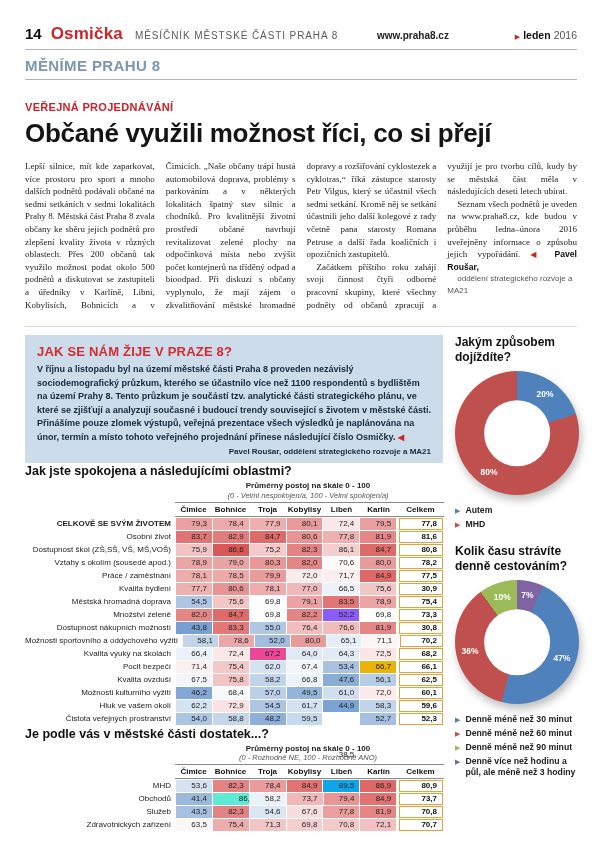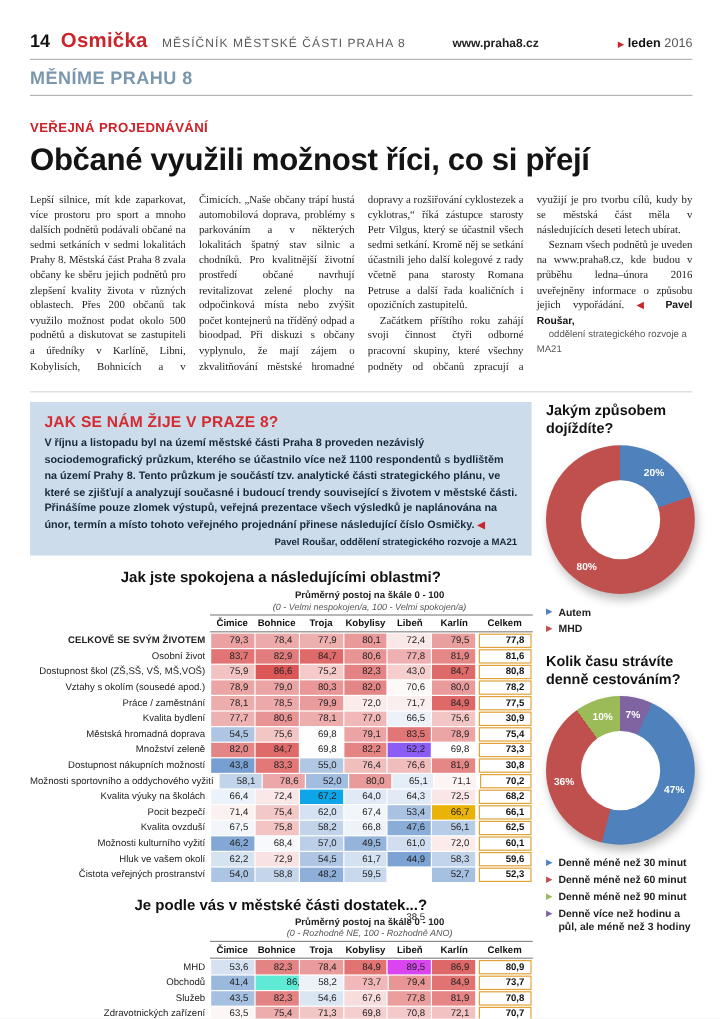--- a/index.html
+++ b/index.html
@@ -36,21 +36,21 @@
   
   .main{display:flex;gap:12px;}
   .left{flex:0 0 418px;width:418px;}
   .sidebar{flex:1;min-width:0;}
 
   .infobox{background:#ccdcea;padding:9px 12px 7px;}
   .infobox h2{color:#d42b30;font-size:13px;margin:0 0 4px;letter-spacing:.2px;}
   .infobox .ibody{font-size:9px;font-weight:bold;color:#15293d;line-height:1.5;}
   .infobox .ibyline{text-align:right;font-size:8px;font-weight:bold;color:#15293d;margin-top:3px;}
 
-  .tbl-heading{font-size:12.5px;font-weight:bold;color:#111;margin:11px 0 3px;text-align:center;}
+  .tbl-heading{font-size:12.5px;font-weight:bold;color:#111;margin:1px 0 3px;}
   .tbl-sub{margin-left:150px;width:266px;text-align:center;line-height:1.2;margin-bottom:2px;}
   .tbl-sub .t1{font-size:8px;font-weight:bold;color:#222;}
   .tbl-sub .t2{font-size:7.5px;font-style:italic;color:#555;}
 
   .t-row{display:flex;height:13px;font-size:8px;align-items:stretch;}
   .t-label{flex:0 0 146px;text-align:right;padding-right:4px;line-height:12px;white-space:nowrap;color:#222;}
   .t-label.emph{font-weight:bold;}
   .t-cell{width:36px;margin-left:1px;margin-bottom:1px;text-align:right;padding-right:5px;
           line-height:12px;box-sizing:border-box;color:#222;}
   .t-celkem{width:44px;margin-left:3px;margin-bottom:1px;border:1px solid #e2a33b;background:#fff;
@@ -158,21 +158,21 @@
             <div class="t-cell" style="background: rgb(238, 176, 176);">77,8</div>
             <div class="t-cell" style="background: rgb(229, 135, 135);">81,9</div>
             <div class="t-cell t-celkem">81,6</div>
           </div>
           <div class="t-row">
             <div class="t-label">Dostupnost škol (ZŠ,SŠ, VŠ, MŠ,VOŠ)</div>
             <div class="t-cell" style="background: rgb(242, 195, 195);">75,9</div>
             <div class="t-cell" style="background: rgb(219, 87, 87);">86,6</div>
             <div class="t-cell" style="background: rgb(244, 202, 202);">75,2</div>
             <div class="t-cell" style="background: rgb(228, 131, 131);">82,3</div>
-            <div class="t-cell" style="background: rgb(245, 206, 206);">43,0</div>
+            <div class="t-cell" style="background: rgb(245, 206, 206);">86,1</div>
             <div class="t-cell" style="background: rgb(223, 106, 106);">84,7</div>
             <div class="t-cell t-celkem">80,8</div>
           </div>
           <div class="t-row">
             <div class="t-label">Vztahy s okolím (sousedé apod.)</div>
             <div class="t-cell" style="background: rgb(236, 165, 165);">78,9</div>
             <div class="t-cell" style="background: rgb(235, 164, 164);">79,0</div>
             <div class="t-cell" style="background: rgb(233, 151, 151);">80,3</div>
             <div class="t-cell" style="background: rgb(229, 134, 134);">82,0</div>
             <div class="t-cell" style="background: rgb(254, 249, 249);">70,6</div>
@@ -236,21 +236,21 @@
             <div class="t-cell" style="background: rgb(161, 189, 224);">52,0</div>
             <div class="t-cell" style="background: rgb(233, 154, 154);">80,0</div>
             <div class="t-cell" style="background: rgb(229, 237, 246);">65,1</div>
             <div class="t-cell" style="background: rgb(253, 244, 244);">71,1</div>
             <div class="t-cell t-celkem">70,2</div>
           </div>
           <div class="t-row">
             <div class="t-label">Kvalita výuky na školách</div>
             <div class="t-cell" style="background: rgb(236, 242, 249);">66,4</div>
             <div class="t-cell" style="background: rgb(250, 231, 231);">72,4</div>
-            <div class="t-cell" style="background: #0ea5e9;">67,2</div>
+            <div class="t-cell" style="background: #ec4899;">67,2</div>
             <div class="t-cell" style="background: rgb(224, 233, 245);">64,0</div>
             <div class="t-cell" style="background: rgb(225, 234, 245);">64,3</div>
             <div class="t-cell" style="background: rgb(250, 230, 230);">72,5</div>
             <div class="t-cell t-celkem">68,2</div>
           </div>
           <div class="t-row">
             <div class="t-label">Pocit bezpečí</div>
             <div class="t-cell" style="background: rgb(252, 241, 241);">71,4</div>
             <div class="t-cell" style="background: rgb(243, 200, 200);">75,4</div>
             <div class="t-cell" style="background: rgb(213, 226, 241);">62,0</div>
@@ -318,21 +318,21 @@
               <div class="t-colh">Karlín</div>
               <div class="t-colh last">Celkem</div>
             </div>
           </div>
           <div class="t-row">
             <div class="t-label">MHD</div>
             <div class="t-cell" style="background: rgb(214, 226, 241);">53,6</div>
             <div class="t-cell" style="background: rgb(228, 131, 131);">82,3</div>
             <div class="t-cell" style="background: rgb(234, 155, 155);">78,4</div>
             <div class="t-cell" style="background: rgb(225, 115, 115);">84,9</div>
-            <div class="t-cell" style="background: #d946ef;">89,5</div>
+            <div class="t-cell" style="background: #0ea5e9;">89,5</div>
             <div class="t-cell" style="background: rgb(222, 103, 103);">86,9</div>
             <div class="t-cell t-celkem">80,9</div>
           </div>
           <div class="t-row">
             <div class="t-label">Obchodů</div>
             <div class="t-cell" style="background: rgb(155, 185, 221);">41,4</div>
             <div class="t-cell" style="background: #5eead4; padding-left: 26px;">86,8</div>
             <div class="t-cell" style="background: rgb(237, 242, 249);">58,2</div>
             <div class="t-cell" style="background: rgb(240, 184, 184);">73,7</div>
             <div class="t-cell" style="background: rgb(232, 149, 149);">79,4</div>

